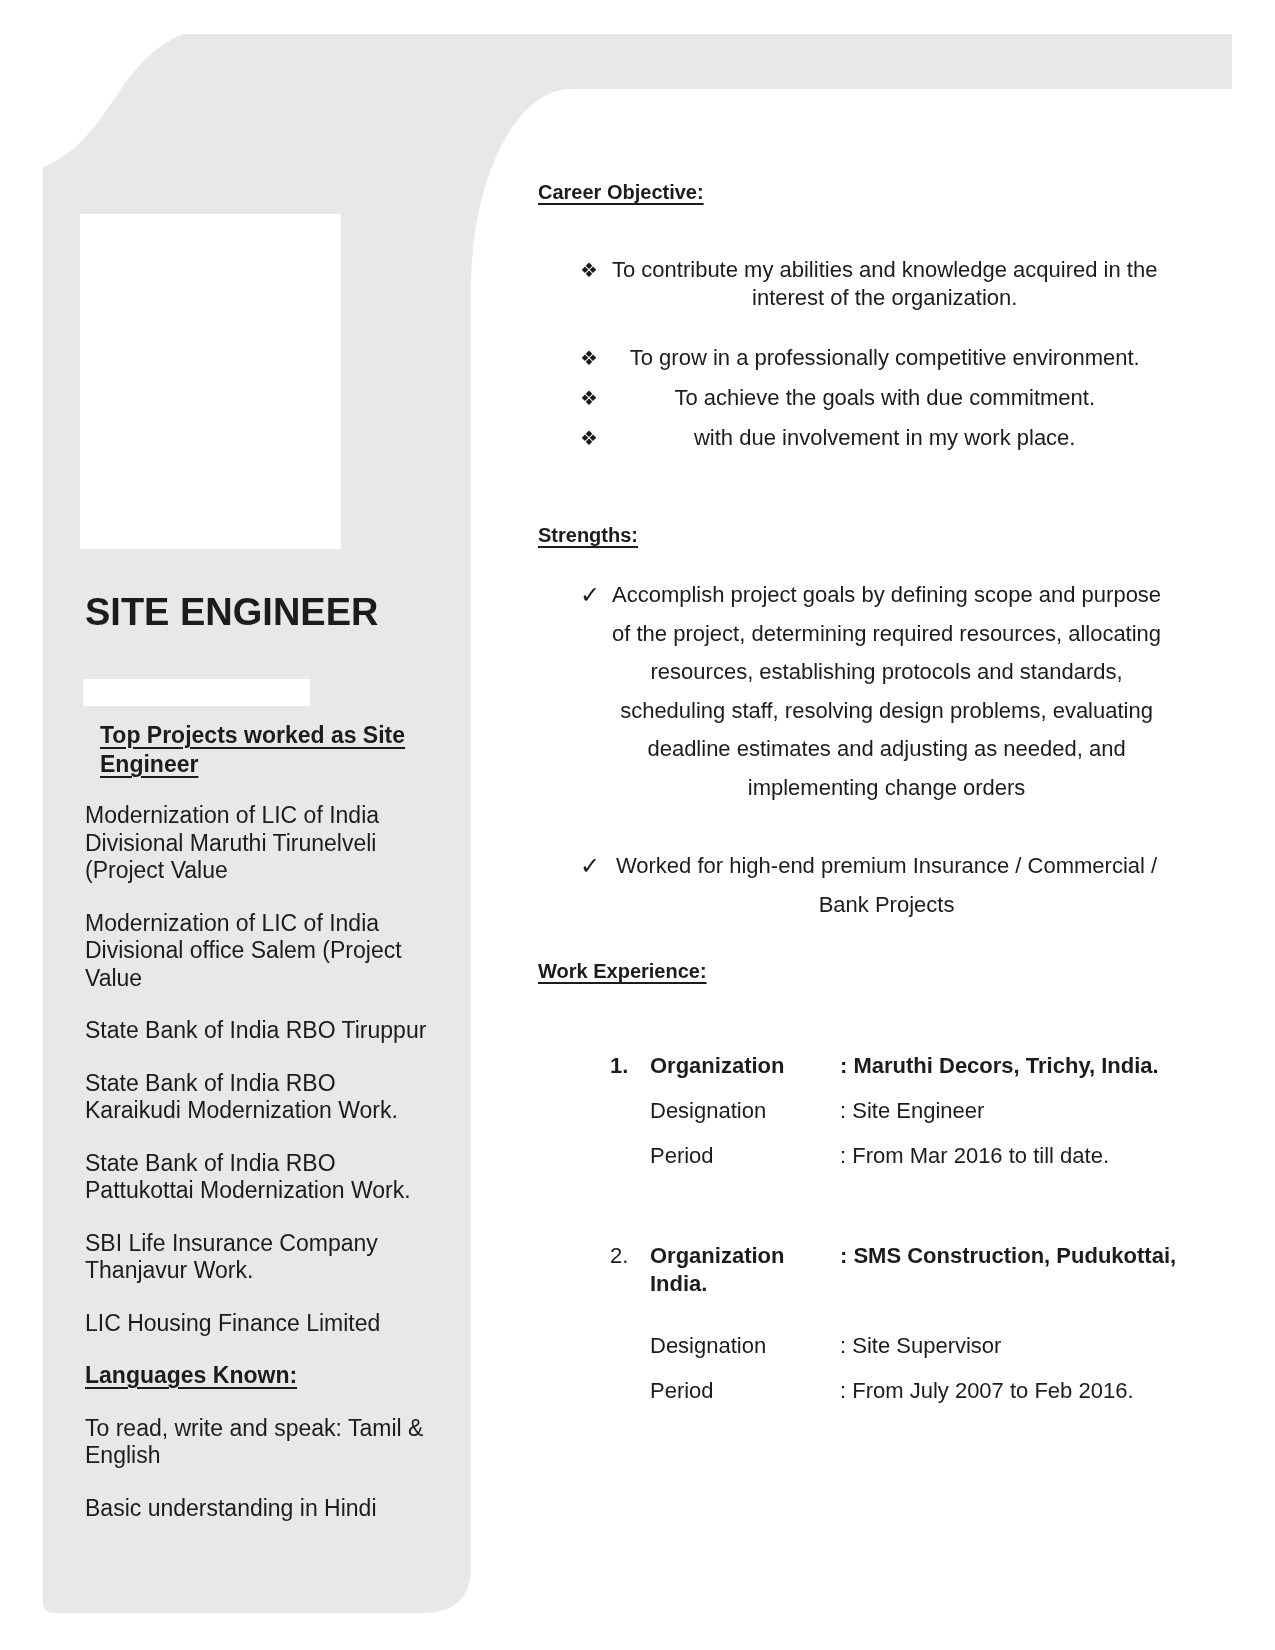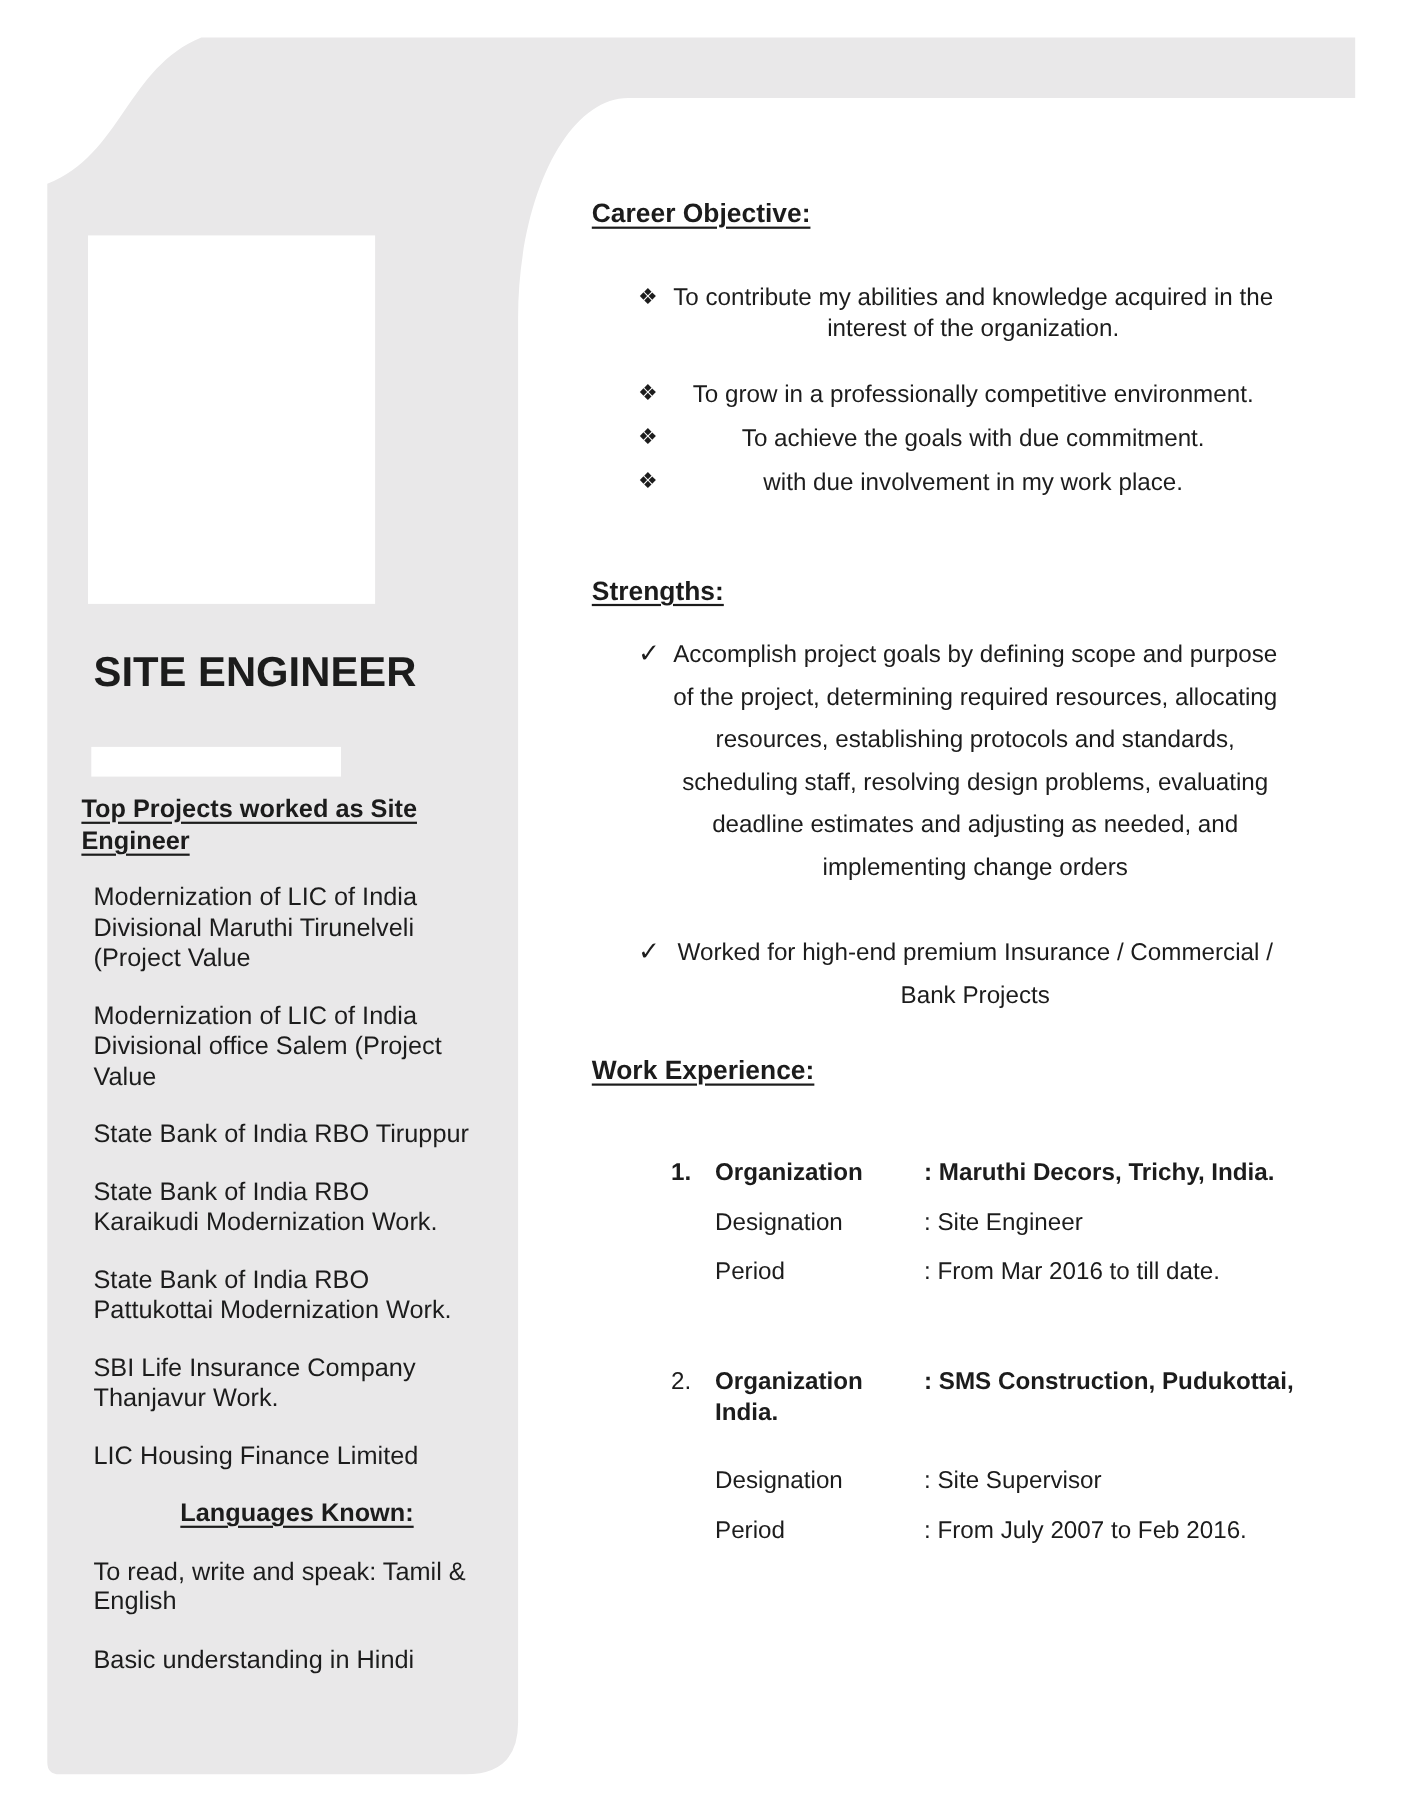--- a/index.html
+++ b/index.html
@@ -12,38 +12,37 @@
   
   .photo { position:absolute; left:80px; top:214px; width:261px; height:335px; background:#ffffff; }
   .namebar { position:absolute; left:83px; top:679px; width:227px; height:27px; background:#ffffff; }
 
   
   .sb-title {
     position:absolute; left:85px; top:591px;
     font-size:38px; font-weight:bold; white-space:nowrap;
   }
   .sb-projects-heading {
-    position:absolute; left:74px; top:721px;
+    position:absolute; left:100px; top:721px;
     font-size:23px; font-weight:bold; line-height:29px;
     text-decoration:underline; text-decoration-thickness:2px; text-underline-offset:4px;
   }
   .sb-flow { position:absolute; left:85px; top:802px; width:370px; font-size:23px; line-height:27.5px; }
   .sb-flow .para { margin:0 0 25px 0; }
   .sb-flow .line { white-space:nowrap; }
   .sb-lang-heading {
     font-weight:bold; text-decoration:underline;
     text-decoration-thickness:2px; text-underline-offset:4px;
     margin:0 0 20px 0;
-    text-align:center;
   }
 
   
   .rc { position:absolute; left:538px; top:0; width:700px; font-size:22px; }
   .rc-heading {
-    position:absolute; left:0; font-size:24px; font-weight:bold; white-space:nowrap;
+    position:absolute; left:0; font-size:20px; font-weight:bold; white-space:nowrap;
     text-decoration:underline; text-decoration-thickness:2px; text-underline-offset:4px;
   }
   #h-career { top:181px; }
   #h-strengths { top:524px; }
   #h-we { top:960px; }
 
   .obj-list { position:absolute; left:0; top:256px; }
   .str-list { position:absolute; left:0; top:576px; }
   .blt { position:relative; padding-left:74px; }
   .blt .icon { position:absolute; left:42px; top:0; }

